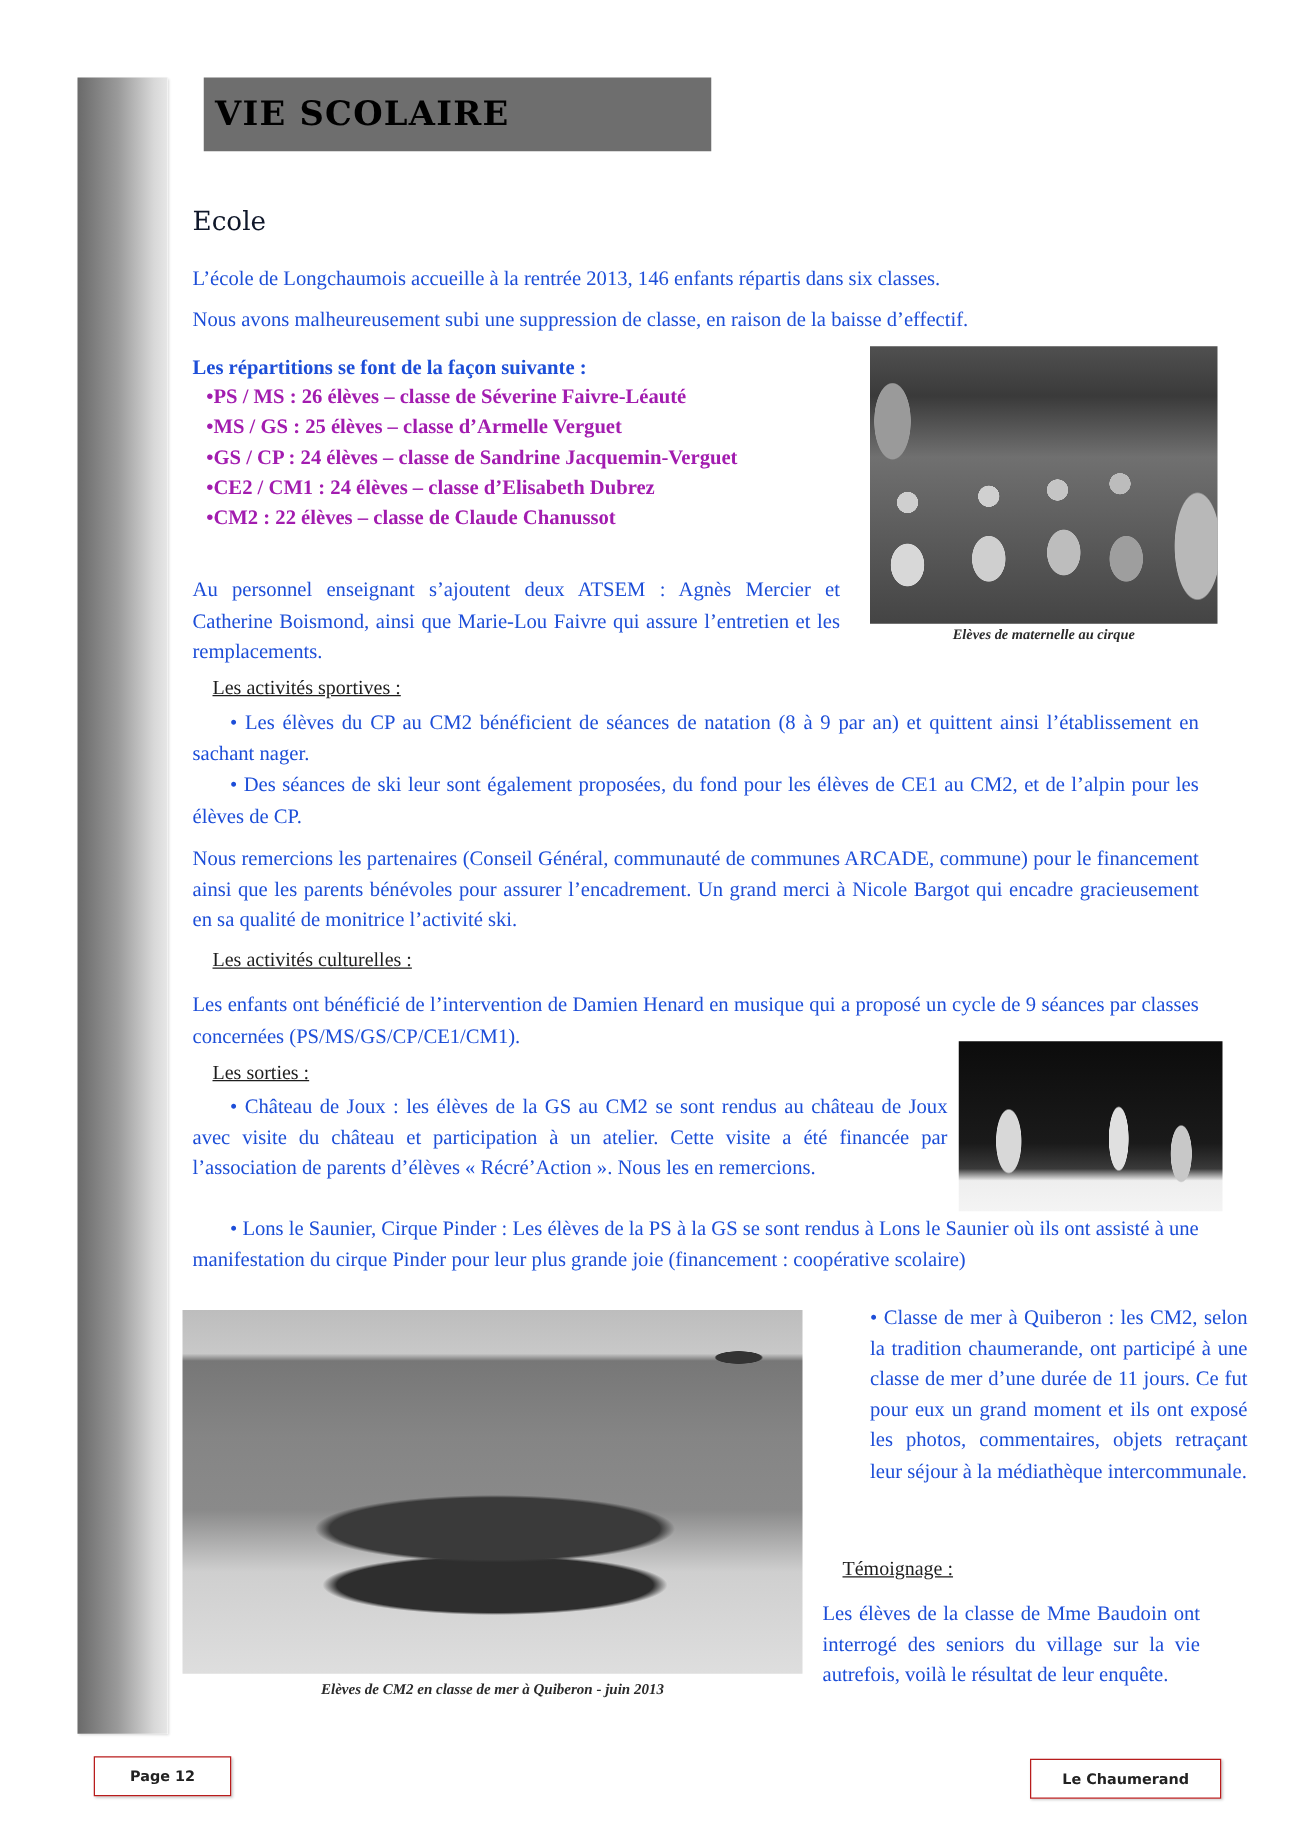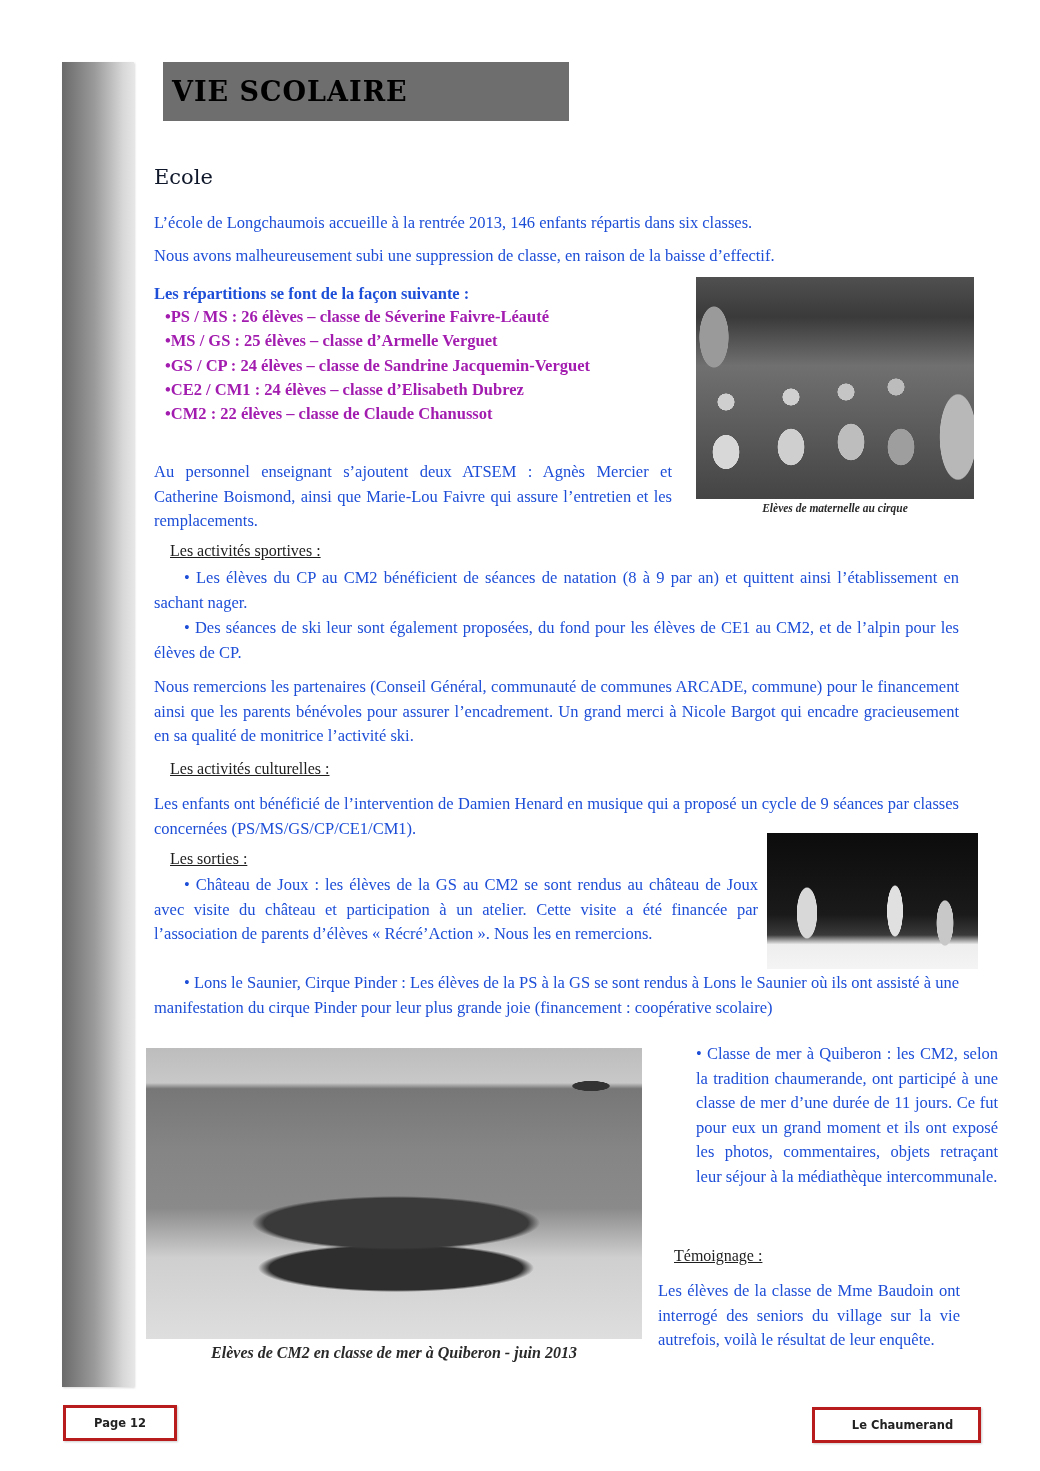--- a/index.html
+++ b/index.html
@@ -54,23 +54,23 @@
         radial-gradient(ellipse 15px 40px at 178px 90px, #c8c8c8 0 55%, transparent 58%),
         linear-gradient(to bottom, #0c0c0c 0%, #1a1a1a 60%, #3a3a3a 75%, #eeeeee 82%, #f4f4f4 100%); }
     
     .photo-beach { left: 146px; top: 1048px; width: 496px; height: 291px;
       background:
         radial-gradient(ellipse 240px 45px at 250px 175px, #3a3a3a 0 55%, transparent 60%),
         radial-gradient(ellipse 230px 40px at 250px 220px, #2e2e2e 0 55%, transparent 60%),
         radial-gradient(ellipse 30px 8px at 445px 38px, #333 0 60%, transparent 65%),
         linear-gradient(to bottom, #bdbdbd 0%, #c8c8c8 12%, #777 14%, #858585 35%, #8a8a8a 55%, #cfcfcf 72%, #dedede 100%); }
 
-    .footer-box { position: absolute; height: 30px; border: 3px solid #b91c1c; box-shadow: 1px 1px 2px rgba(0,0,0,0.2);
+    .footer-box { position: absolute; height: 30px; border: 1px solid #b91c1c; box-shadow: 1px 1px 2px rgba(0,0,0,0.2);
       font-family: "DejaVu Sans", sans-serif; font-weight: bold; font-size: 11.5px; color: #222;
-      display: flex; align-items: center; justify-content: center; background: #fff; }
+      display: flex; align-items: center; justify-content: center; background: #fff; margin-left: 12px; }
   </style>
 </head>
 <body>
 
 <div class="sidebar-bar"></div>
 
 <div class="header-band">
   <div class="header-title">VIE SCOLAIRE</div>
 </div>
 
@@ -103,21 +103,21 @@
 <div class="p justify" style="left:154px; top:792px; width:805px;">Les enfants ont bénéficié de l’intervention de Damien Henard en musique qui a proposé un cycle de 9 séances par classes concernées (PS/MS/GS/CP/CE1/CM1).</div>
 
 <div class="sub" style="left:154px; top:850px;">Les sorties :</div>
 <div class="p justify indent" style="left:154px; top:873px; width:604px;">• Château de Joux : les élèves de la GS au CM2 se sont rendus au château de Joux avec visite du château et participation à un atelier. Cette visite a été financée par l’association de parents d’élèves « Récré’Action ». Nous les en remercions.</div>
 
 <div class="photo photo-clowns"></div>
 
 <div class="p justify indent" style="left:154px; top:971px; width:805px;">• Lons le Saunier, Cirque Pinder : Les élèves de la PS à la GS se sont rendus à Lons le Saunier où ils ont assisté à une manifestation du cirque Pinder pour leur plus grande joie (financement : coopérative scolaire)</div>
 
 <div class="photo photo-beach"></div>
-<div class="caption" style="left:146px; top:1344px; width:496px; font-size:16px;">Elèves de CM2 en classe de mer à Quiberon - juin 2013</div>
+<div class="caption" style="left:146px; top:1344px; width:496px; font-size:12px;">Elèves de CM2 en classe de mer à Quiberon - juin 2013</div>
 
 <div class="p justify" style="left:696px; top:1042px; width:302px;">• Classe de mer à Quiberon : les CM2, selon la tradition chaumerande, ont participé à une classe de mer d’une durée de 11 jours. Ce fut pour eux un grand moment et ils ont exposé les photos, commentaires, objets retraçant leur séjour à la médiathèque intercommunale.</div>
 
 <div class="sub" style="left:658px; top:1247px;">Témoignage :</div>
 <div class="p justify" style="left:658px; top:1279px; width:302px;">Les élèves de la classe de Mme Baudoin ont interrogé des seniors du village sur la vie autrefois, voilà le résultat de leur enquête.</div>
 
 <div class="footer-box" style="left:63px; top:1405px; width:108px;">Page  12</div>
-<div class="footer-box" style="left:812px; top:1407px; width:151px;padding-left:12px;">Le Chaumerand</div>
+<div class="footer-box" style="left:812px; top:1407px; width:151px;">Le Chaumerand</div>
 
 </body></html>

